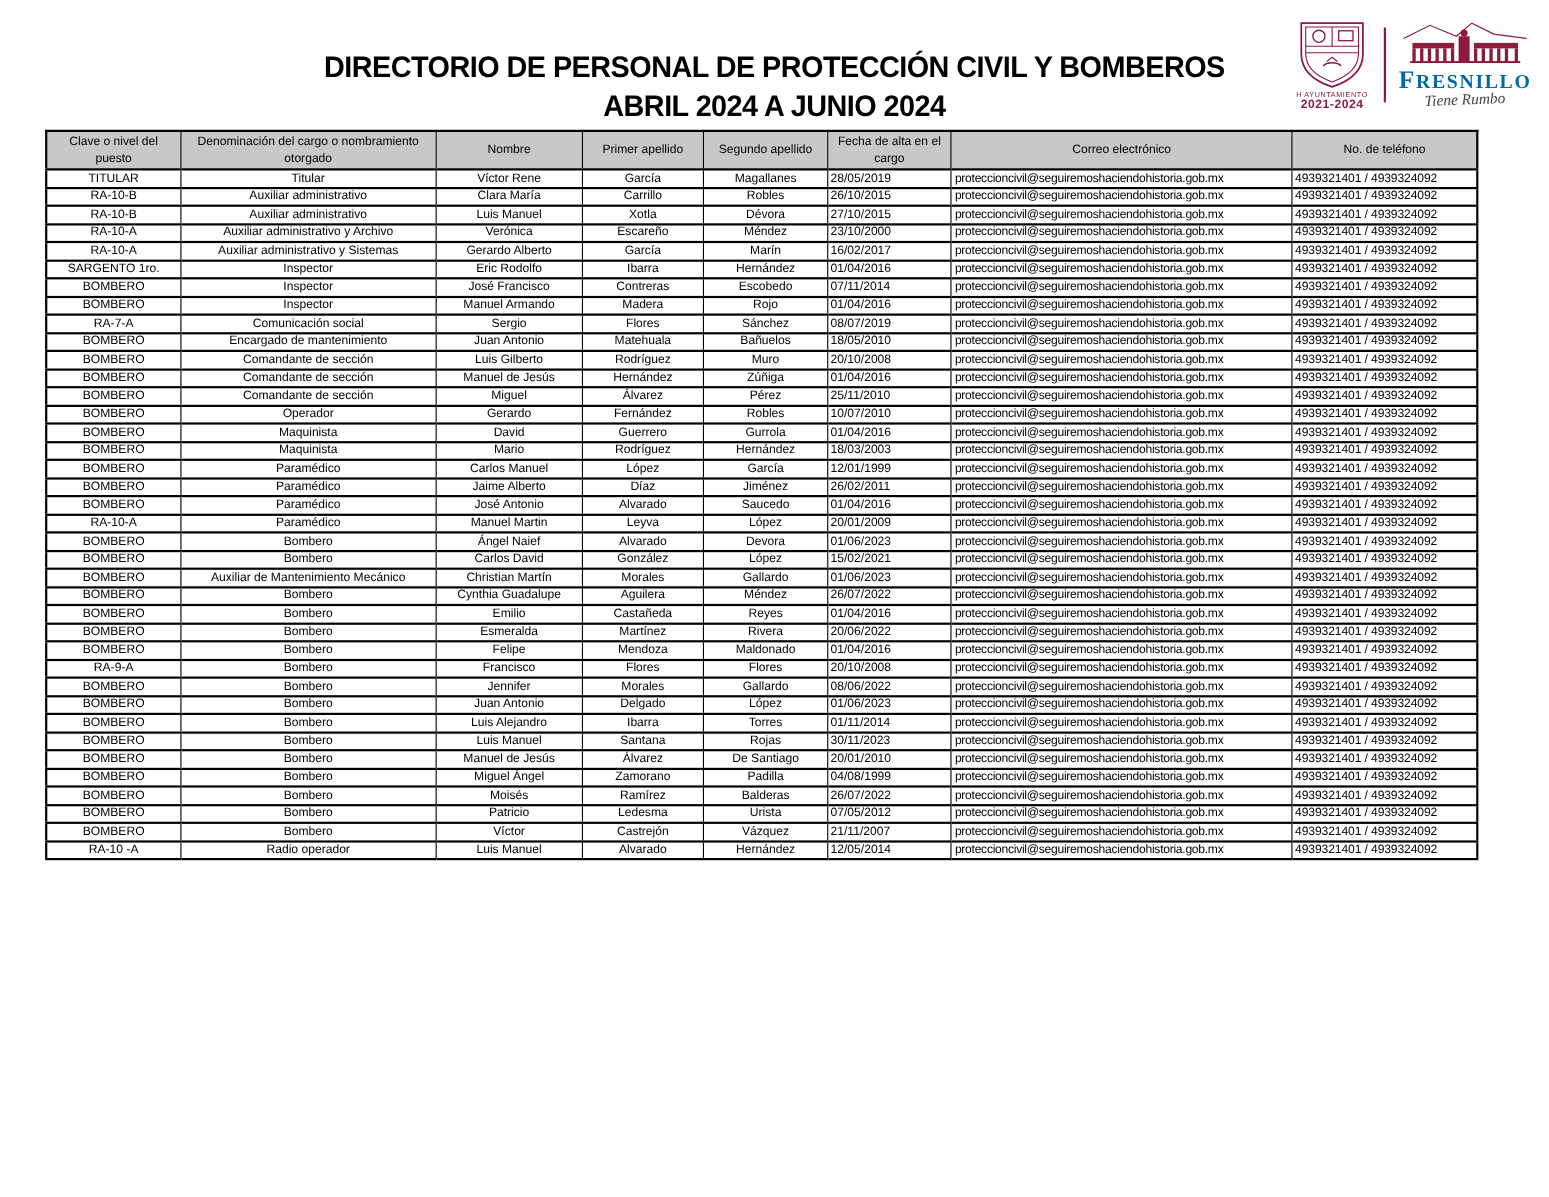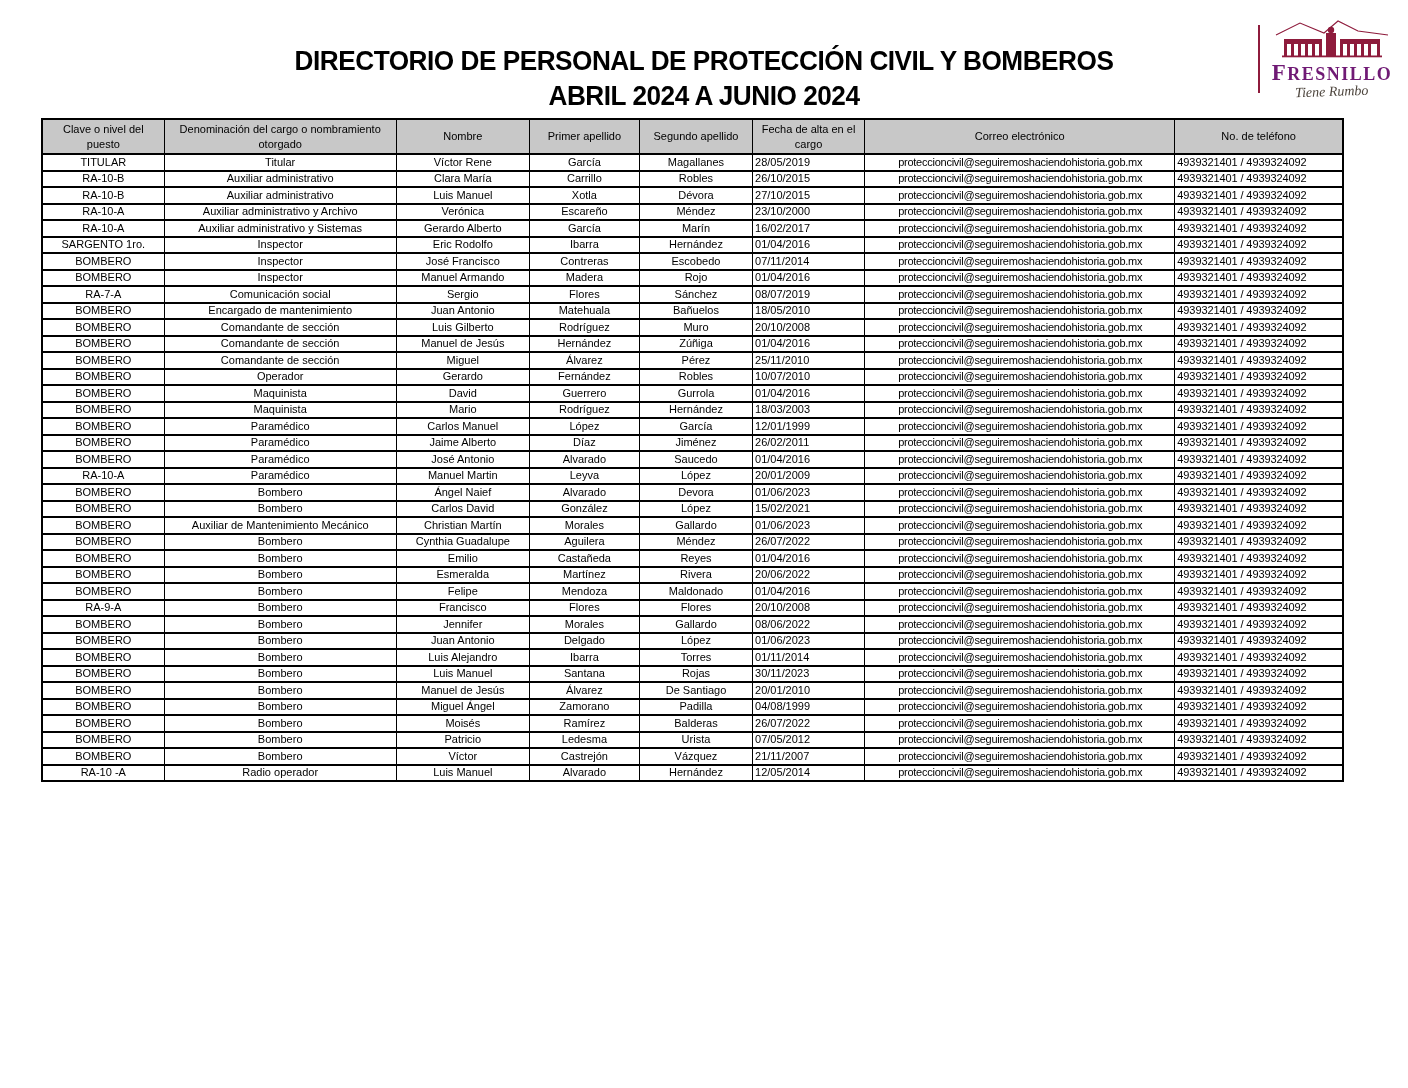--- a/index.html
+++ b/index.html
@@ -44,32 +44,49 @@
     background:#c8c8c8;border:1.5px solid #000;border-bottom:2.5px solid #000;
     font-weight:normal;font-size:11px;line-height:1.3;padding:1px 2px;
     text-align:center;vertical-align:middle;height:31px;
   }
   .directory td{
     border:1.5px solid #000;border-top-width:2px;border-bottom-width:2px;
     padding:0 2px;height:14.5px;line-height:1;vertical-align:middle;
     text-align:center;white-space:nowrap;overflow:hidden;
   }
   .directory td.cell-fecha{text-align:left;padding-right:9px;}
-  .directory td.cell-correo{text-align:center;padding-left:3px;letter-spacing:-0.25px;}
+  .directory td.cell-correo{text-align:left;padding-left:3px;letter-spacing:-0.25px;}
   .directory td.cell-telefono{text-align:left;letter-spacing:-0.1px;}
 </style>
 </head>
 <body>
 
 <div class="doc-title">
   <div>DIRECTORIO DE PERSONAL DE PROTECCIÓN CIVIL Y BOMBEROS</div>
   <div>ABRIL 2024 A JUNIO 2024</div>
 </div>
 
 <div class="logo">
+  <div class="crest">
+    <svg width="66" height="64" viewBox="0 0 66 64">
+      <g fill="none" stroke="#8e1b3c" stroke-width="1.6">
+        <path d="M5 3 h56 v28 c0 16 -13 25 -28 30 C18 56 5 47 5 31 Z"></path>
+        <path d="M9 6.5 h48 v24 c0 13.5 -11 21.5 -24 26 C20 52 9 44 9 30.5 Z" stroke-width="1"></path>
+        <path d="M9 24 h48" stroke-width="1"></path>
+        <path d="M9 30 h48" stroke-width="1"></path>
+        <path d="M33 6.5 v17.5" stroke-width="1"></path>
+        <circle cx="21" cy="15" r="5.5" stroke-width="1.2"></circle>
+        <rect x="39" y="10" width="13" height="9" stroke-width="1.2"></rect>
+        <path d="M25 42 c2.5 -4 13.5 -4 16 0" stroke-width="1.4"></path>
+        <path d="M28 38 l5 -4 l5 4" stroke-width="1.1"></path>
+      </g>
+    </svg>
+    <div class="ayto1" style="color:#8e1b3c">H AYUNTAMIENTO</div>
+    <div class="ayto2" style="color:#8e1b3c">2021-2024</div>
+  </div>
   <div class="logo-divider" style="background:#8e1b3c"></div>
   <div class="wordmark">
     <svg width="120" height="40" viewBox="0 0 120 40">
       <g stroke="#8e1b3c" fill="none">
         <path d="M4 16 L28 4 L52 14 L66 2 L86 12 L116 16" stroke-width="1.1"></path>
       </g>
       <g fill="#8e1b3c">
         <rect x="12" y="20" width="38" height="5"></rect>
         <g>
           <rect x="12" y="25" width="3" height="13"></rect>
@@ -86,21 +103,21 @@
           <rect x="68" y="25" width="3" height="13"></rect>
             <rect x="75" y="25" width="3" height="13"></rect>
           <rect x="82" y="25" width="3" height="13"></rect>
             <rect x="89" y="25" width="3" height="13"></rect>
           <rect x="96" y="25" width="3" height="13"></rect>
             <rect x="105" y="25" width="3" height="13"></rect>
         </g>
         <rect x="10" y="36.5" width="100" height="1.8"></rect>
       </g>
     </svg>
-    <div class="city" style="color:#701a75">FRESNILLO</div>
+    <div class="city" style="color:#0369a1">FRESNILLO</div>
     <div class="slogan">Tiene Rumbo</div>
   </div>
 </div>
 
 <table class="directory">
   <colgroup>
       <col style="width: 122px;">
       <col style="width: 232px;">
       <col style="width: 133px;">
       <col style="width: 110px;">

